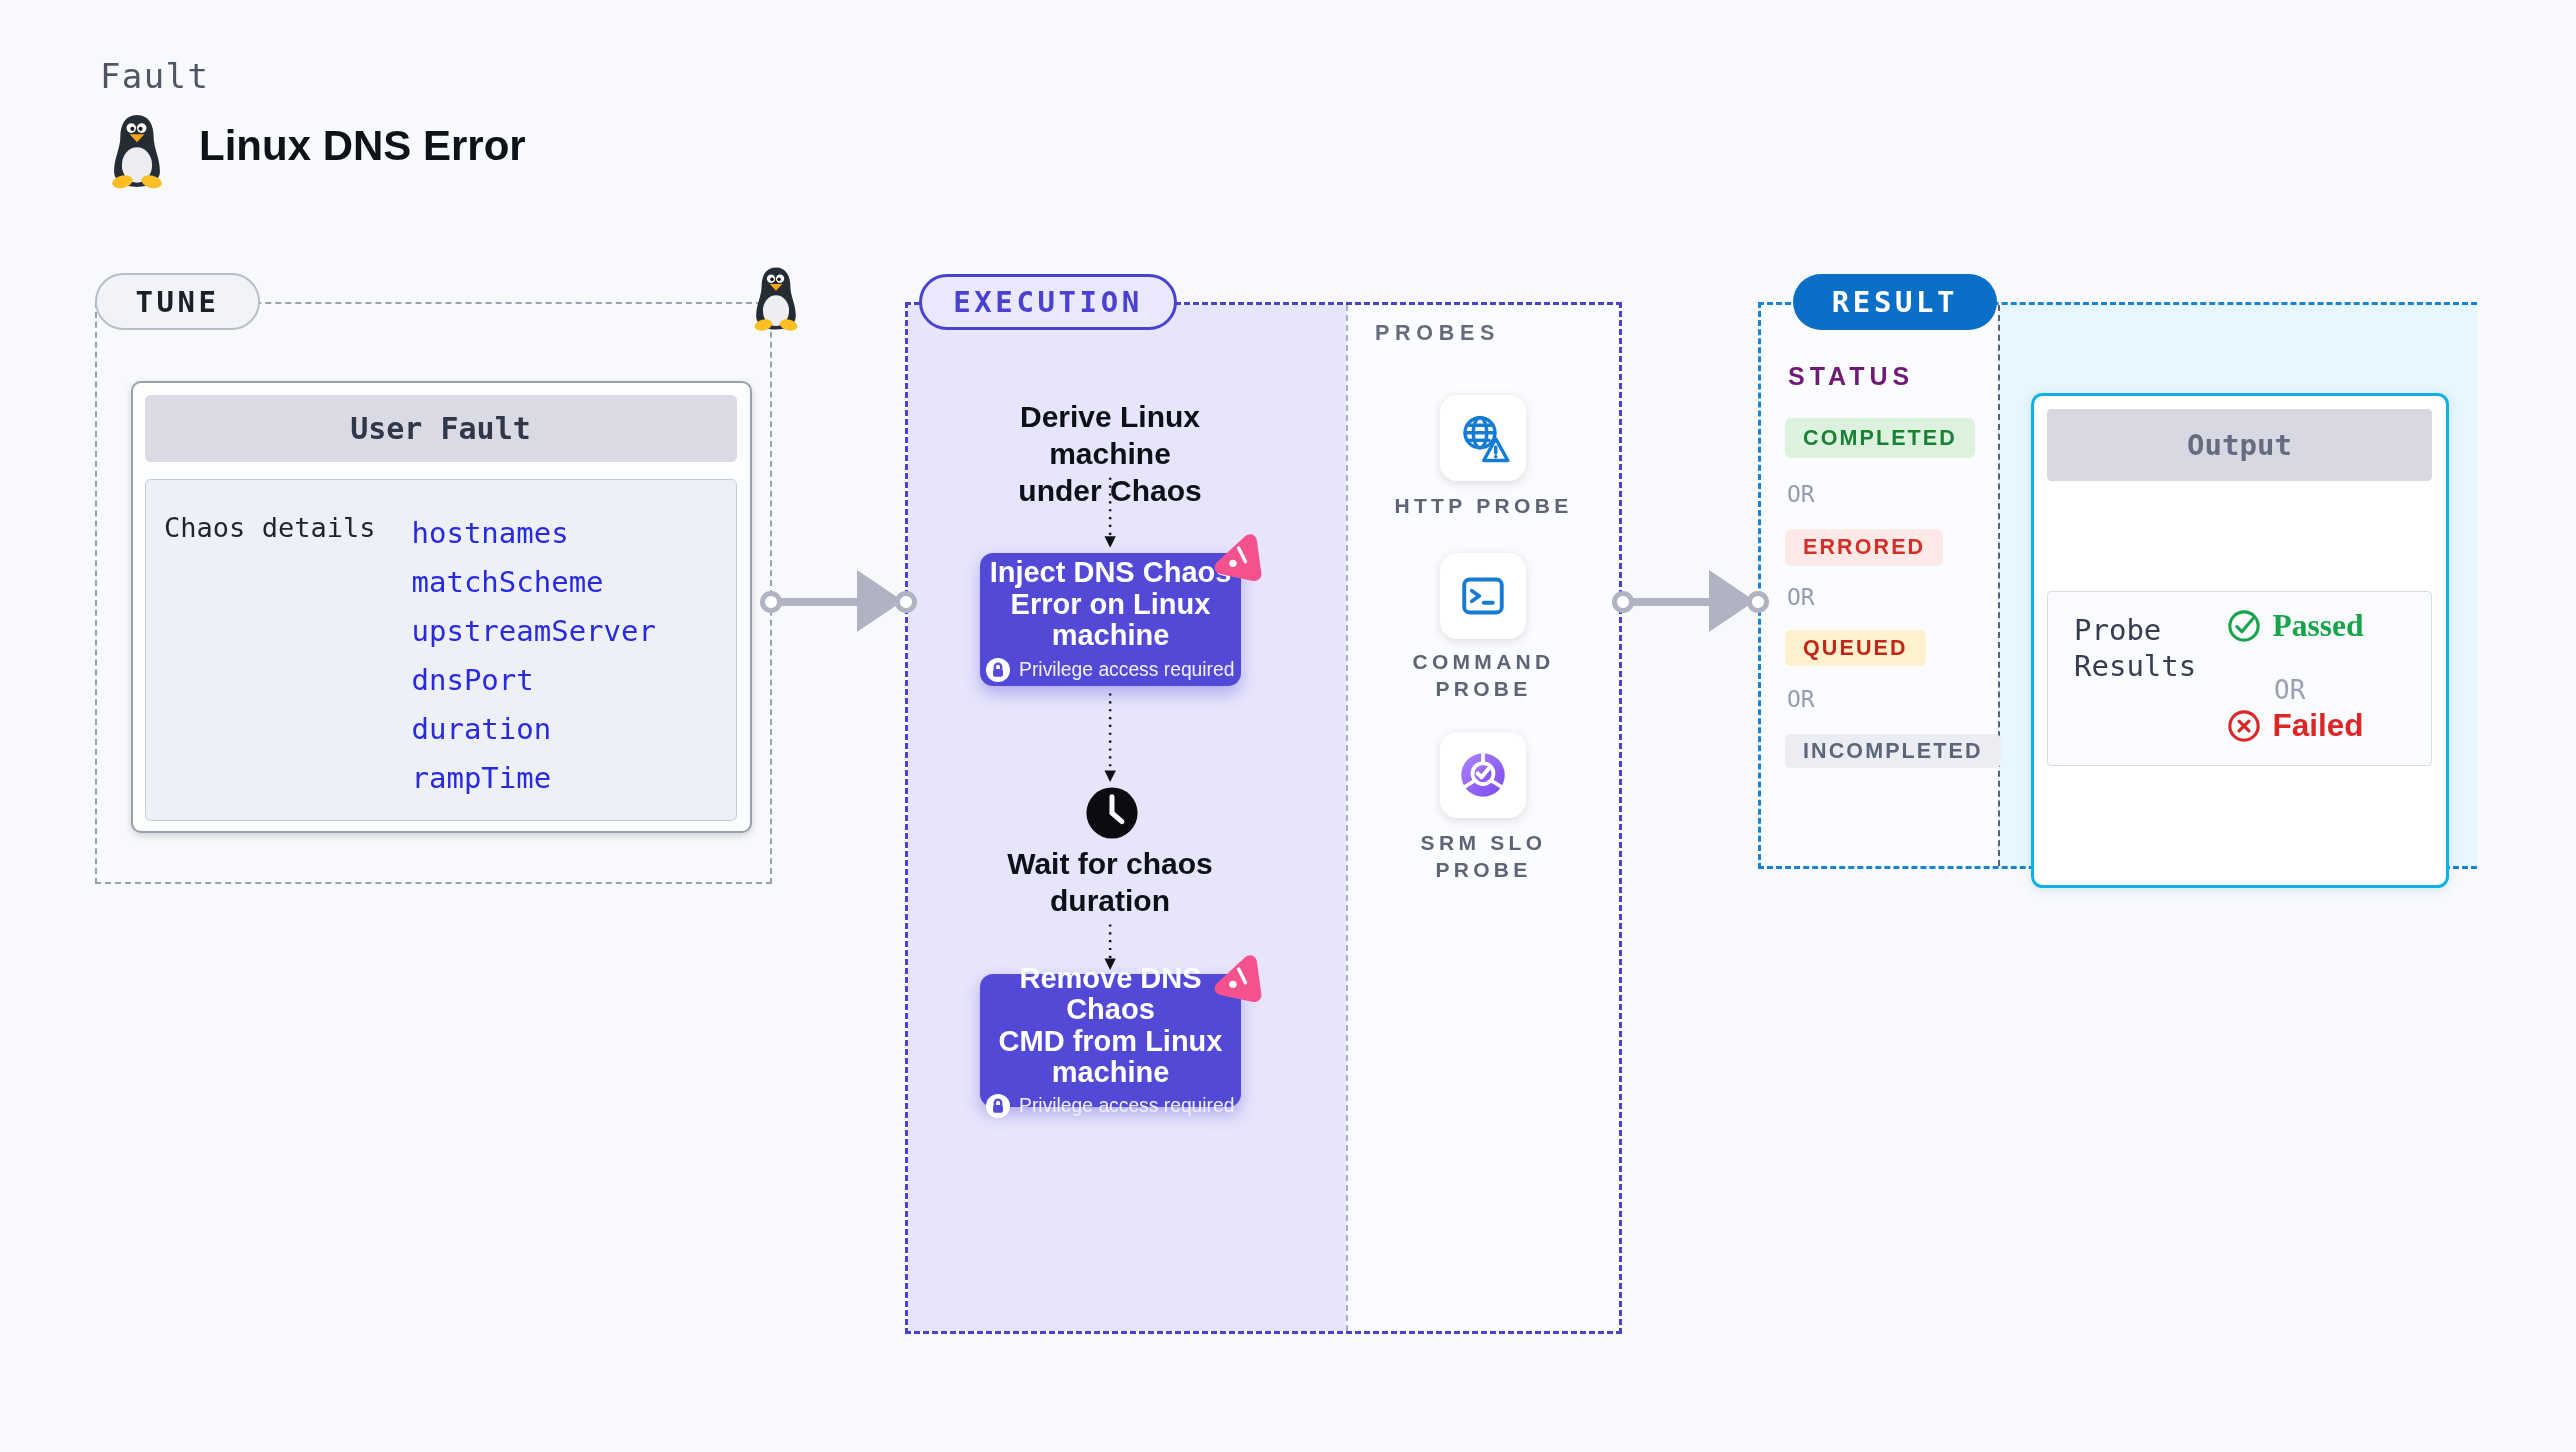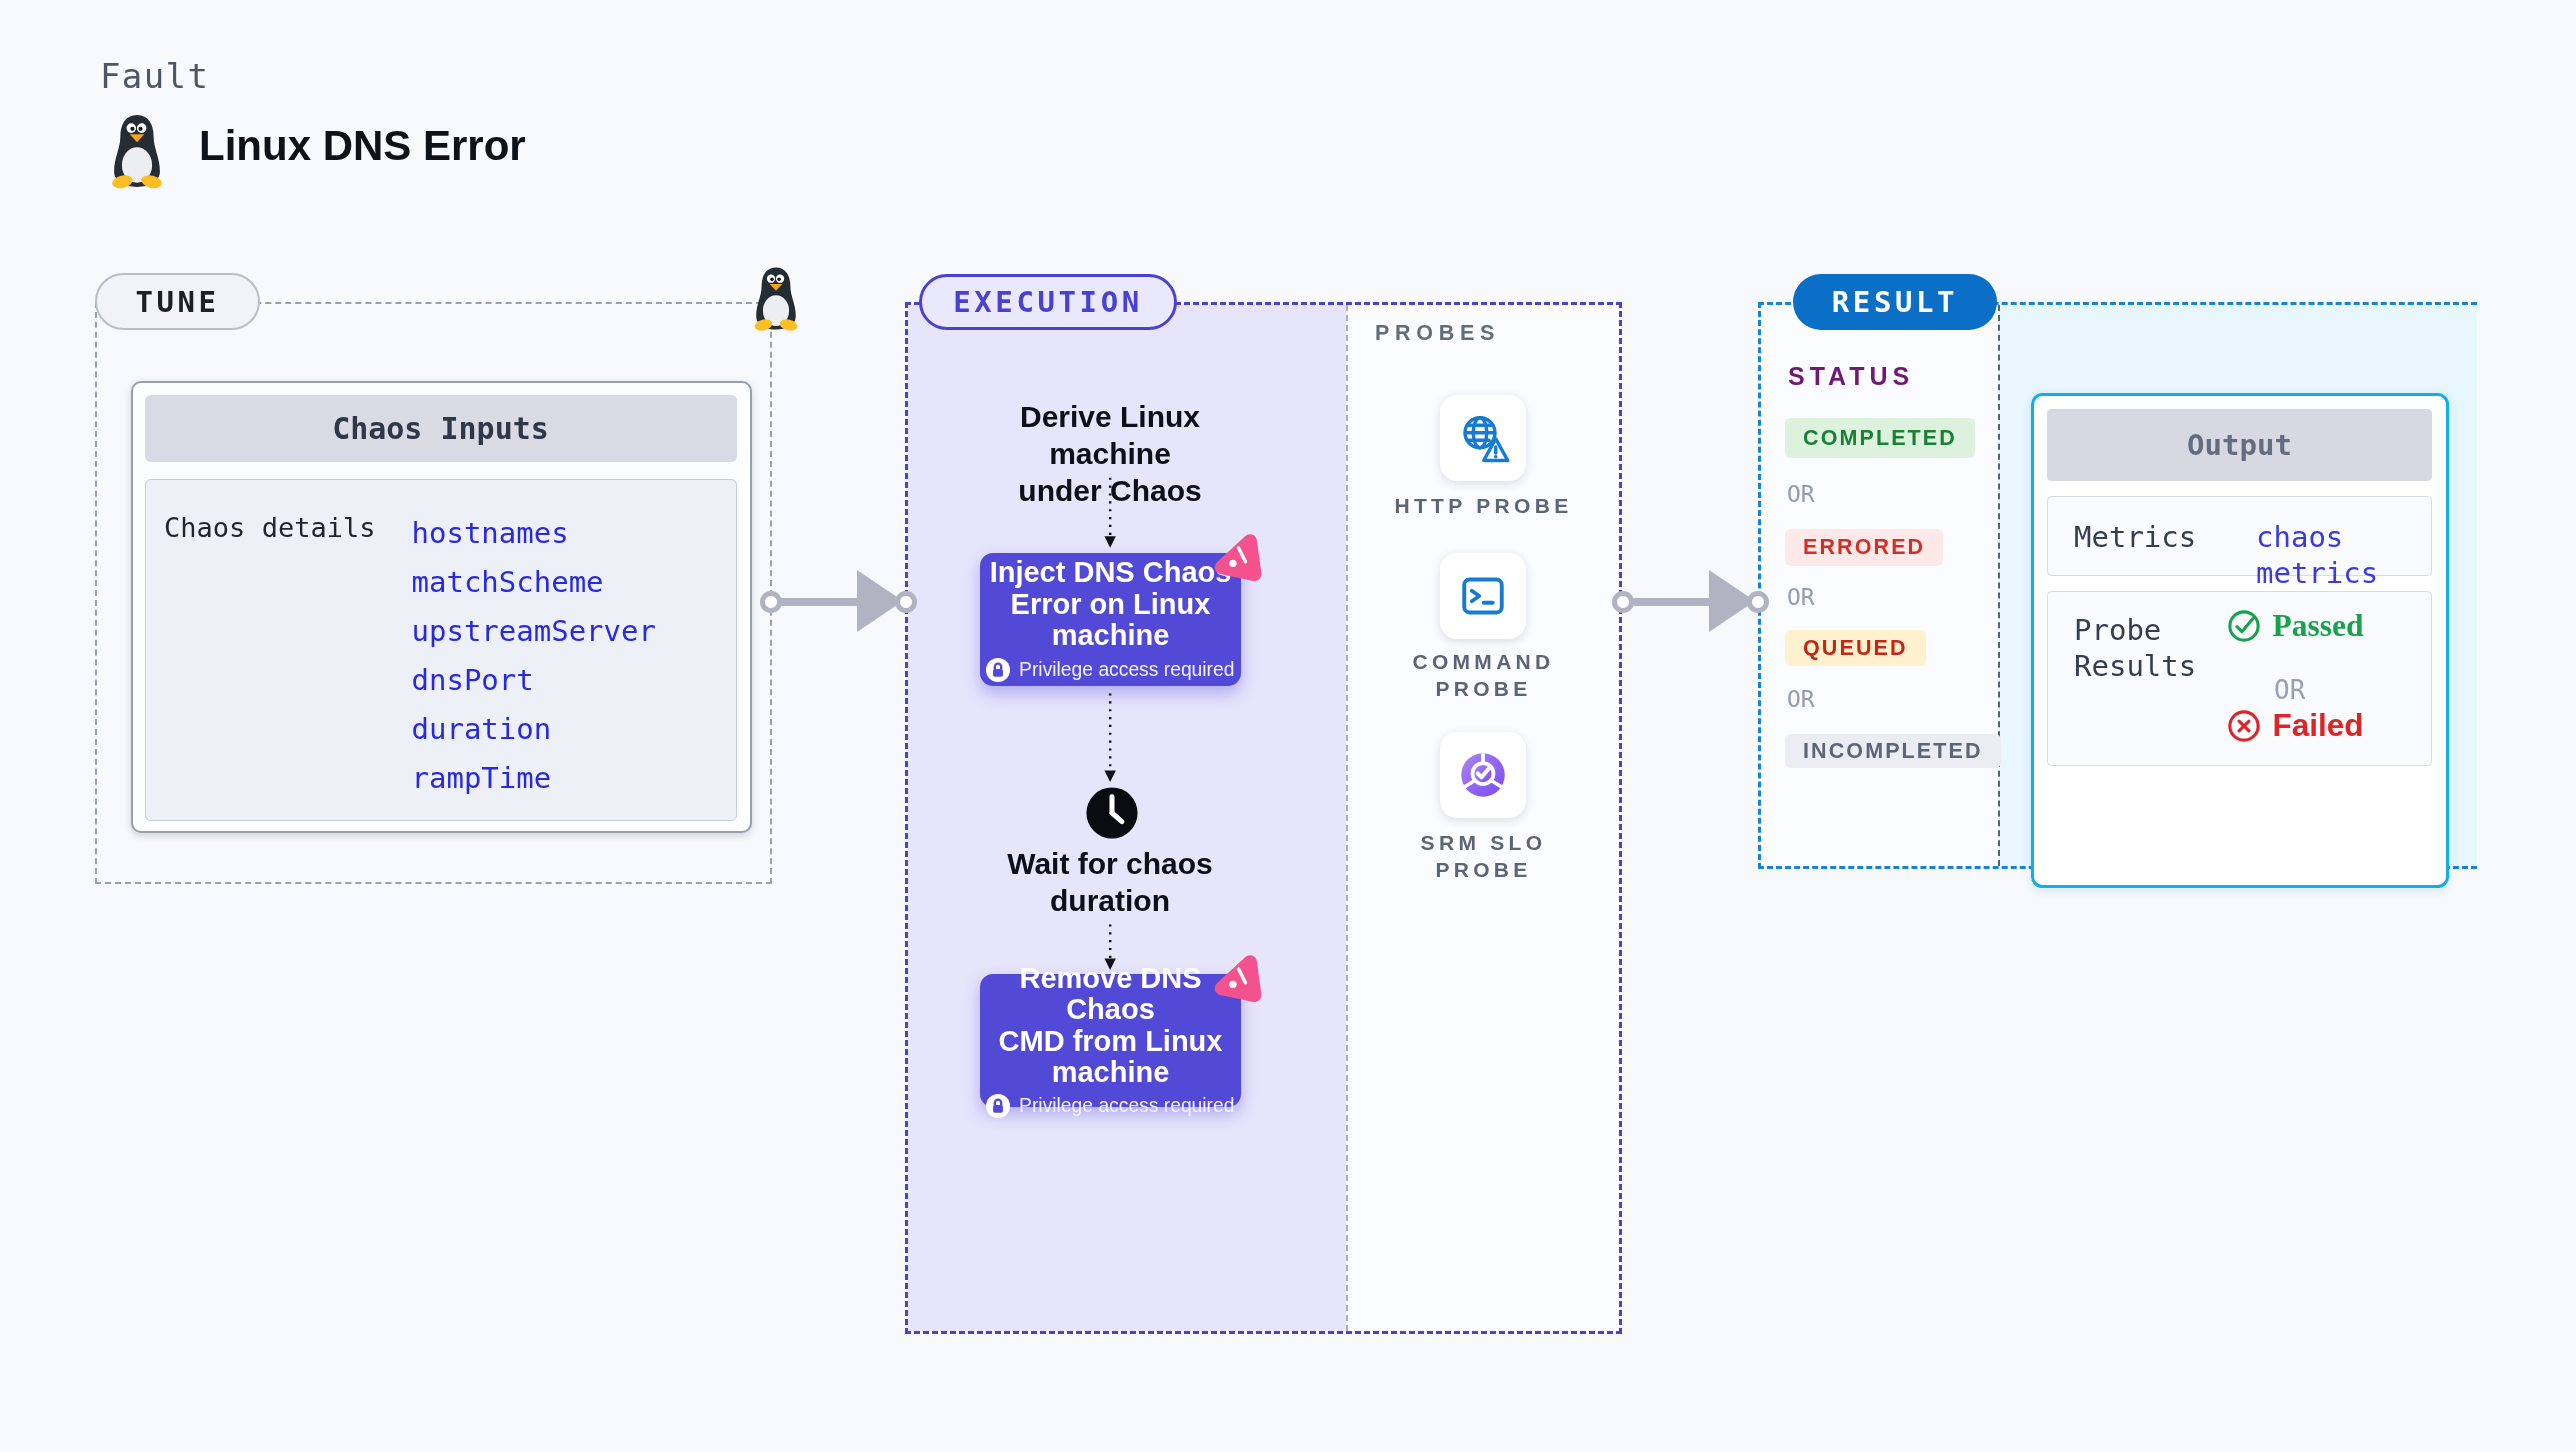--- a/index.html
+++ b/index.html
@@ -121,21 +121,21 @@
   </svg>
 <div class="abs title">Linux DNS Error</div>
 
 <div class="abs dashbox tune-box"></div>
 <div class="abs pill tune-pill">TUNE</div>
 <svg class="abs tux-tune" viewBox="0 0 60 73">
     <use href="#tux"></use>
   </svg>
 
 <div class="abs ui-card">
-  <div class="abs ui-head mono">Chaos Inputs</div>
+  <div class="abs ui-head mono">User Fault</div>
   <div class="abs ui-rows">
     <div class="abs chaos-label mono">Chaos details</div>
     <div class="abs param-list mono" style="color: rgb(41, 41, 222);">
       <div class="param">hostnames</div>
       <div class="param">matchScheme</div>
       <div class="param">upstreamServer</div>
       <div class="param">dnsPort</div>
       <div class="param">duration</div>
       <div class="param">rampTime</div>
     </div>
@@ -286,24 +286,20 @@
 <div class="abs or mono" style="top:481px;">OR</div>
 <div class="abs badge" style="top: 529px; height: 37px; background: rgb(253, 234, 232); color: rgb(211, 47, 38);">ERRORED</div>
 <div class="abs or mono" style="top:584px;">OR</div>
 <div class="abs badge" style="top: 630px; height: 36px; background: rgb(253, 242, 205); color: rgb(192, 39, 23);">QUEUED</div>
 <div class="abs or mono" style="top:686px;">OR</div>
 <div class="abs badge" style="top: 734px; height: 34px; background: rgb(235, 237, 243); color: rgb(93, 101, 120);">INCOMPLETED</div>
 
 <div class="abs output-box" style="border-color: rgb(16, 176, 228);">
   <div class="abs out-head mono">Output</div>
 
-  <div class="abs out-row row-metrics">
-    <div class="abs out-label mono" style="left:26px;top:22px;">Metrics</div>
-    <div class="abs out-label mono" style="left: 208px; top: 22px; color: rgb(58, 58, 224);">chaos metrics</div>
-  </div>
 
   <div class="abs out-row row-probe">
     <div class="abs out-label mono" style="left:26px;top:20px;">
       <div>Probe</div>
       <div>Results</div>
     </div>
     <div class="abs result-item" style="left:179px;top:15.8px;">
       <svg viewBox="0 0 48 48">
         <circle cx="24" cy="24" r="20" fill="none" stroke="#16a34a" stroke-width="4.4"></circle>
         <polyline points="14,25 21,32 37,13" fill="none" stroke="#16a34a" stroke-width="4.4" stroke-linecap="round" stroke-linejoin="round"></polyline>

